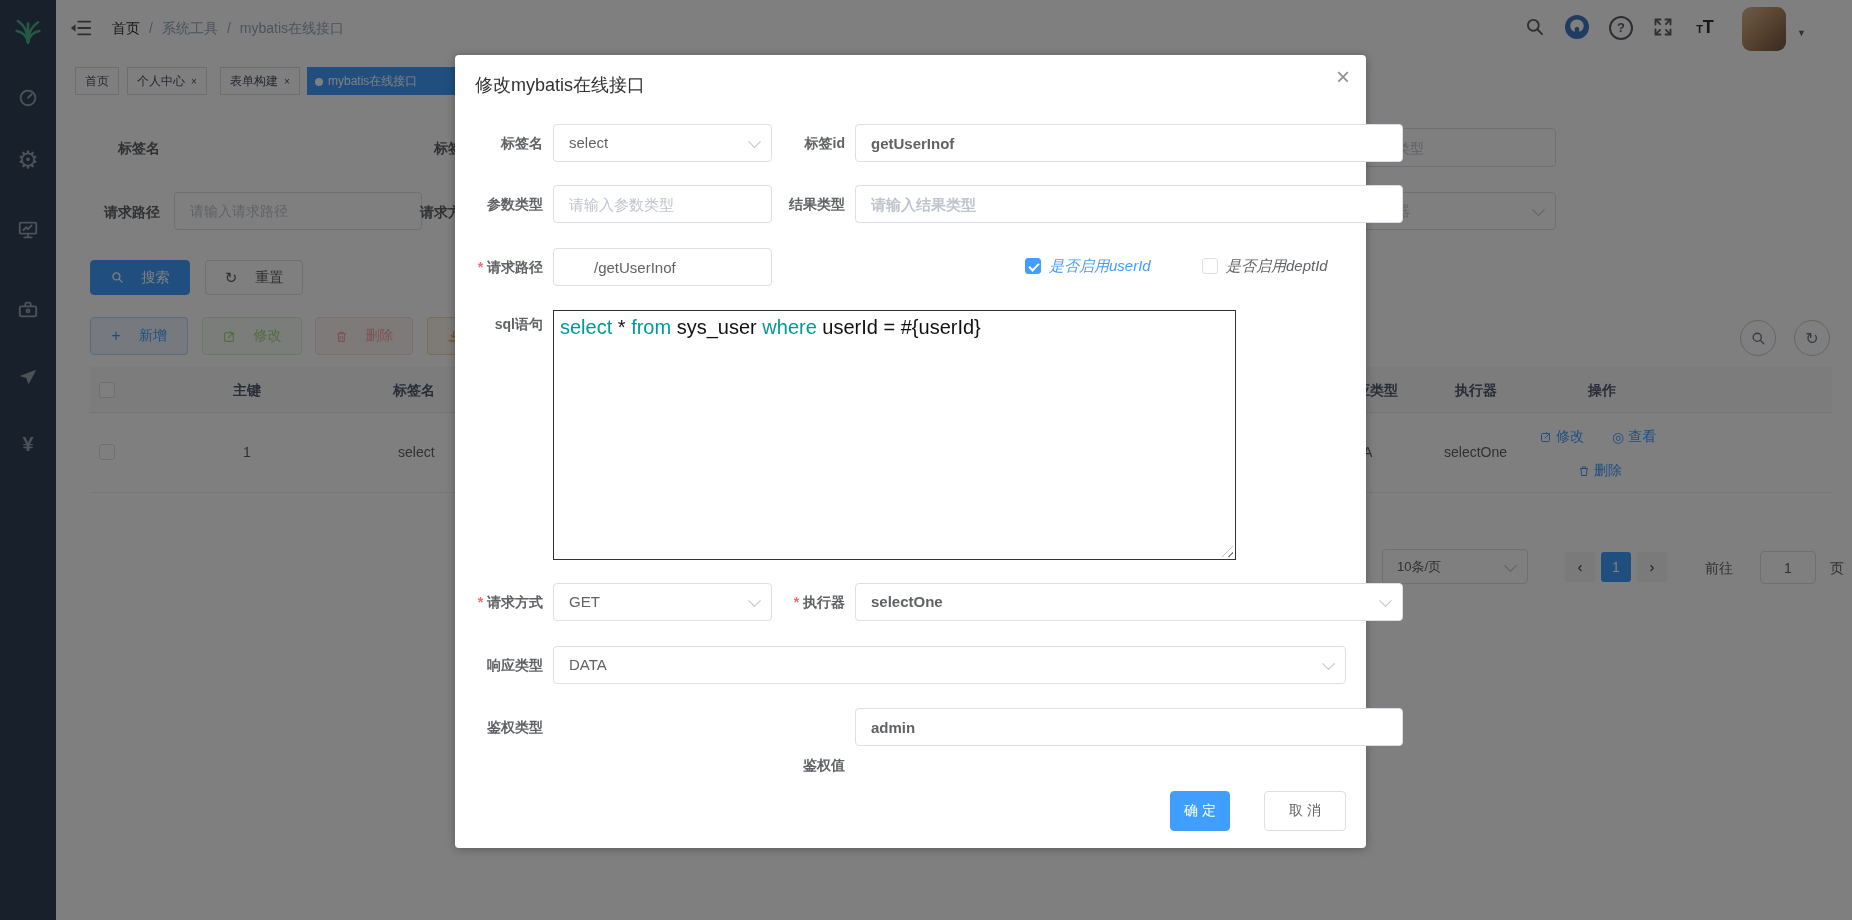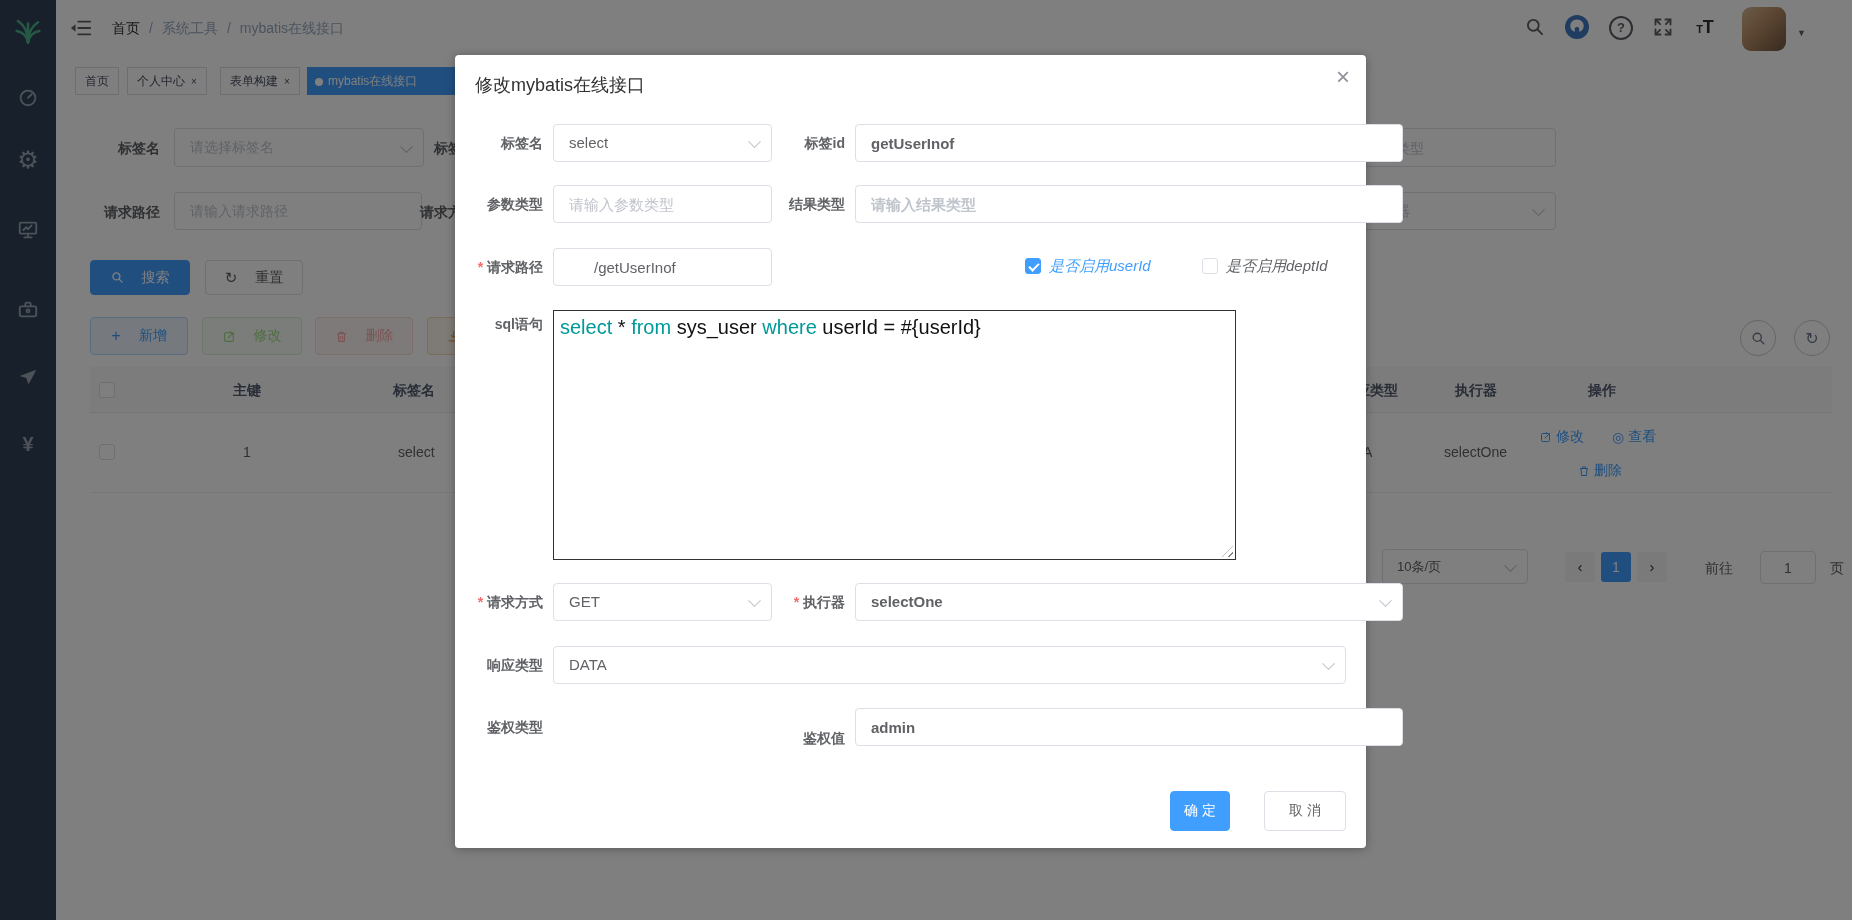--- a/index.html
+++ b/index.html
@@ -178,24 +178,20 @@
       <span>个人中心</span><span class="x">×</span>
     </div>
     <div class="abs tab" style="left:220px;">
       <span>表单构建</span><span class="x">×</span>
     </div>
     <div class="abs tab active" style="left:307px;width:152px;">
       <span>mybatis在线接口</span>
     </div>
 
     <div class="abs f-label" style="left:40px;top:140px;width:120px;text-align:right;">标签名</div>
-    <div class="abs box sel" style="left:174px;top:128px;width:250px;height:39px;">
-      <span class="ph">请选择标签名</span>
-      <span class="chev"></span>
-    </div>
     <div class="abs f-label" style="left:434px;top:140px;">标签id</div>
     <input class="abs txt" style="left: 1310px; top: 128px; width: 246px; height: 39px;" placeholder="请输入结果类型">
 
     <div class="abs f-label" style="left:40px;top:204px;width:120px;text-align:right;">请求路径</div>
     <input class="abs txt" style="left: 174px; top: 192px; width: 248px; height: 38px;" placeholder="请输入请求路径">
     <div class="abs f-label" style="left:420px;top:204px;">请求方式</div>
     <div class="abs box sel" style="left:1310px;top:192px;width:246px;height:38px;line-height:36px;">
       <span class="ph">请选择执行器</span>
       <span class="chev"></span>
     </div>
@@ -331,19 +327,19 @@
       <span class="chev"></span>
     </div>
 
     <div class="abs lab1" style="top:591px;">响应类型</div>
     <div class="abs box cfull dsel" style="top:591px;">
       <span>DATA</span>
       <span class="chev"></span>
     </div>
 
     <div class="abs lab1" style="top:653px;">鉴权类型</div>
-    <div class="abs lab2" style="top:664px;">鉴权值</div>
+    <div class="abs lab2" style="top:691px;">鉴权值</div>
     <input class="abs txt c2" style="top: 653px; font-size: 15px;" value="admin">
 
     <div class="abs dbtn btn-primary" style="left:715px;top:736px;width:60px;">确 定</div>
     <div class="abs dbtn btn-default" style="left:809px;top:736px;width:82px;">取 消</div>
   </div>
 </div>
 
 </body></html>

